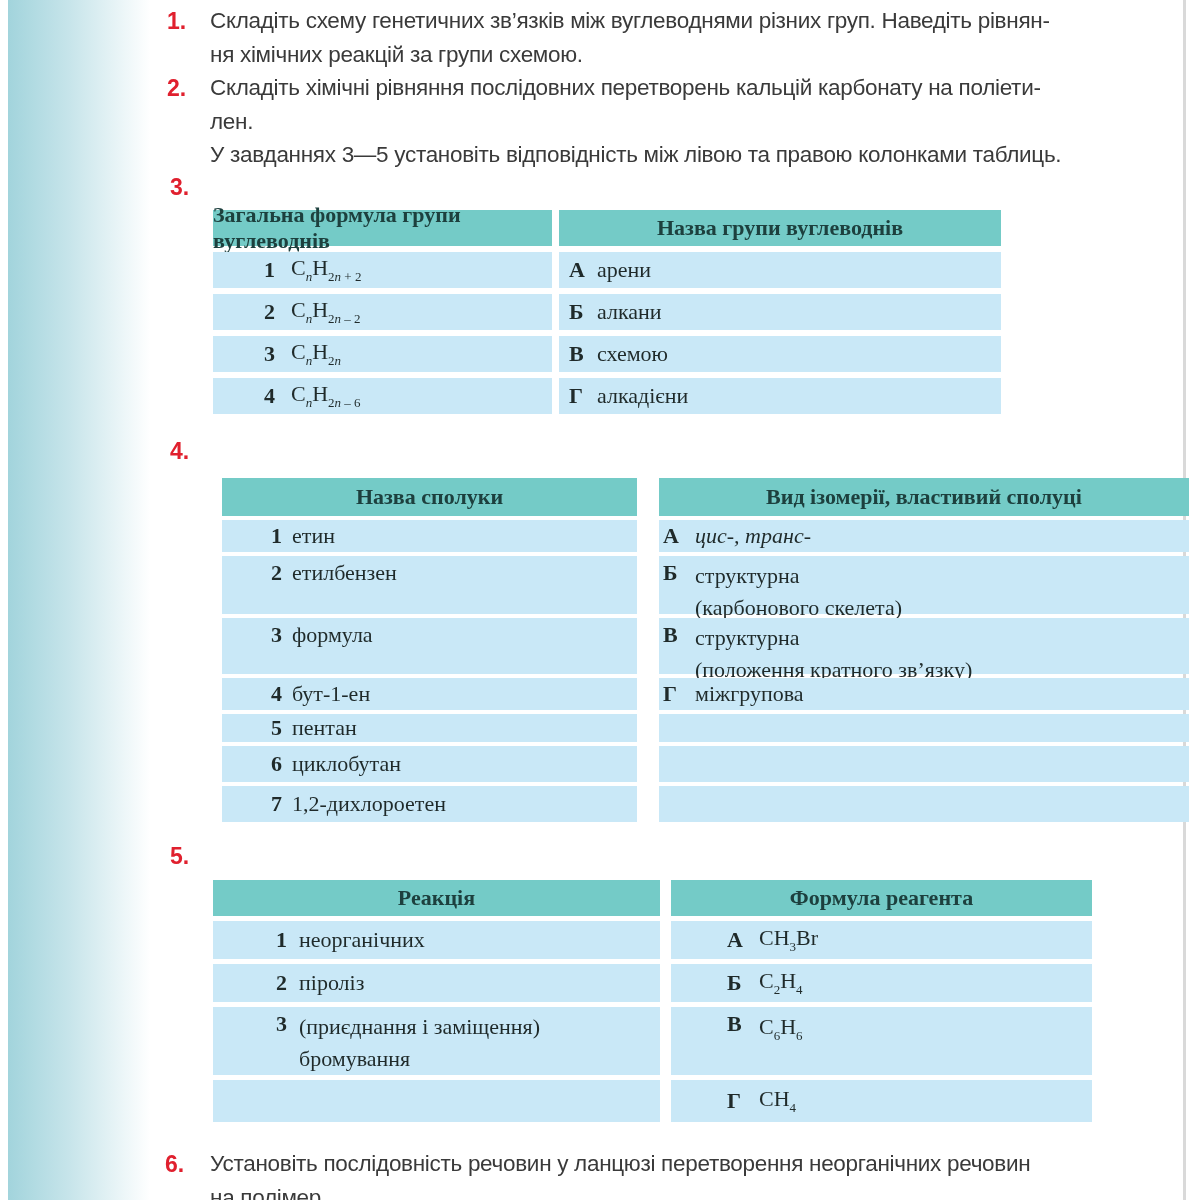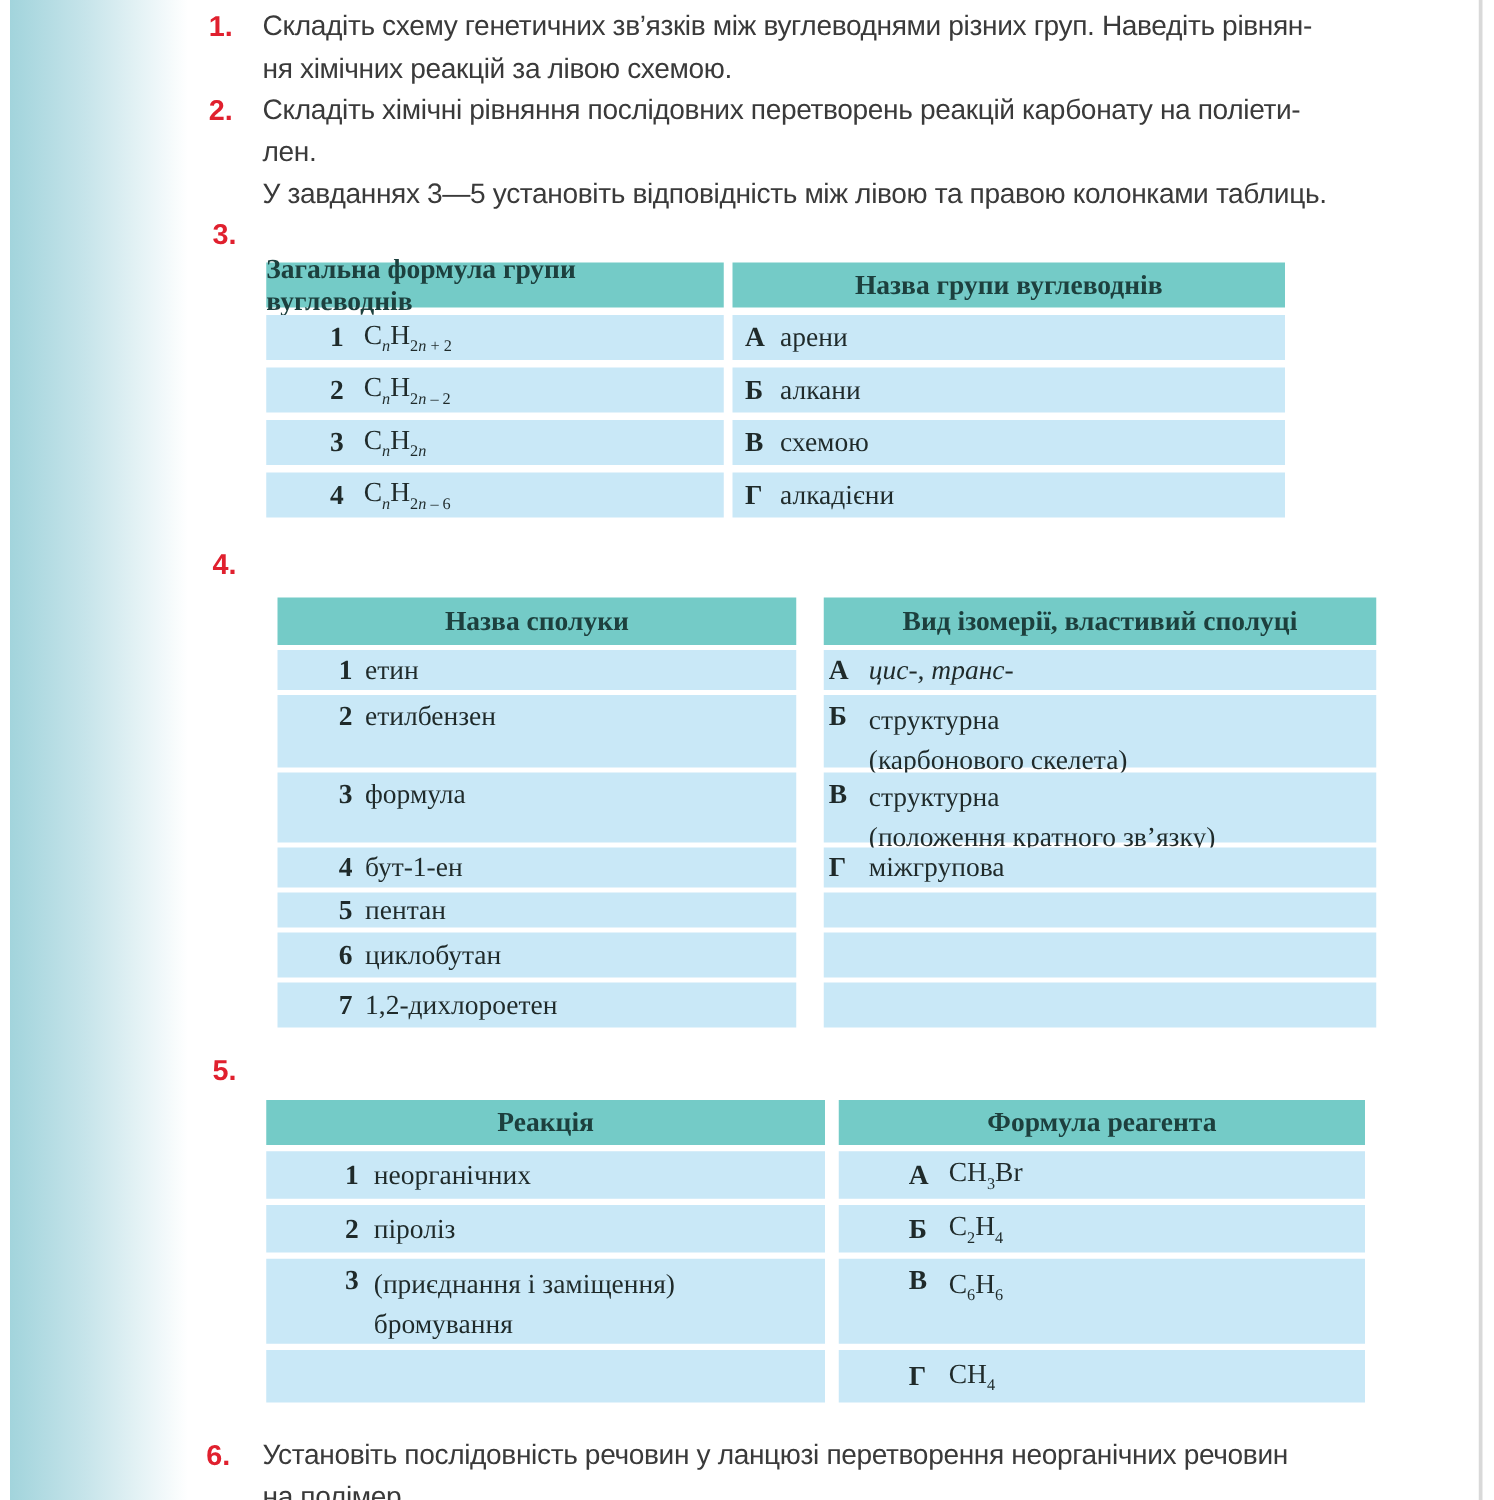--- a/index.html
+++ b/index.html
@@ -34,22 +34,22 @@
   #table5 .trow { margin-bottom:5px; column-gap:11px; }
   .cell {
     background:#c9e8f7; display:flex; align-items:center;
     font-family:"Liberation Serif", serif; font-size:22px; color:#1f2a2a;
   }
   .hcell {
     background:#74cbc7; justify-content:center;
     font-weight:bold; color:#1d403e; font-size:22px;
   }
   .cell.top { align-items:flex-start; padding-top:4px; }
-  #table3 .cl { width:366px; } #table3 .cr { width:442px; }
-  #table4 .cl { width:415px; } #table4 .cr { width:442px; }
+  #table3 .cl { width:339px; } #table3 .cr { width:442px; }
+  #table4 .cl { width:415px; } #table4 .cr { width:530px; }
   #table5 .cl { width:447px; } #table5 .cr { width:421px; }
   .rnum { font-weight:bold; flex:none; text-align:right; }
   #table3 .cl .rnum { margin-left:40px; width:22px; margin-right:16px; }
   #table4 .cl .rnum { margin-left:38px; width:22px; margin-right:10px; }
   #table5 .cl .rnum { margin-left:52px; width:22px; margin-right:12px; }
   .rletter { font-weight:bold; flex:none; }
   #table3 .cr .rletter { margin-left:10px; width:28px; }
   #table4 .cr .rletter { margin-left:4px;  width:32px; }
   #table5 .cr .rletter { margin-left:56px; width:32px; }
   .ln { display:block; line-height:32px; }
@@ -58,24 +58,24 @@
   .it { font-style:italic; }
 </style>
 </head>
 <body>
 
 <div class="strip"></div>
 <div class="page-edge"></div>
 
 <div class="tasknum" style="left:167px; top:8px;">1.</div>
 <div class="taskline" style="left:210px; top:8px;">Складіть схему генетичних зв’язків між вуглеводнями різних груп. Наведіть рівнян-</div>
-<div class="taskline" style="left:210px; top:42px;">ня хімічних реакцій за лівою схемою.</div>
+<div class="taskline" style="left:210px; top:42px;">ня хімічних реакцій за групи схемою.</div>
 
 <div class="tasknum" style="left:167px; top:75px;">2.</div>
-<div class="taskline" style="left:210px; top:75px;">Складіть хімічні рівняння послідовних перетворень реакцій карбонату на поліети-</div>
+<div class="taskline" style="left:210px; top:75px;">Складіть хімічні рівняння послідовних перетворень кальцій карбонату на поліети-</div>
 <div class="taskline" style="left:210px; top:109px;">лен.</div>
 
 <div class="taskline" style="left:210px; top:142px;">У завданнях 3—5 установіть відповідність між лівою та правою колонками таблиць.</div>
 
 <div class="tasknum" style="left:170px; top:174px;">3.</div>
 
 <div class="table" id="table3" style="left:213px; top:210px;">
   <div class="trow" style="height:36px;">
     <div class="cell cl hcell">Загальна формула групи вуглеводнів</div>
     <div class="cell cr hcell">Назва групи вуглеводнів</div>

